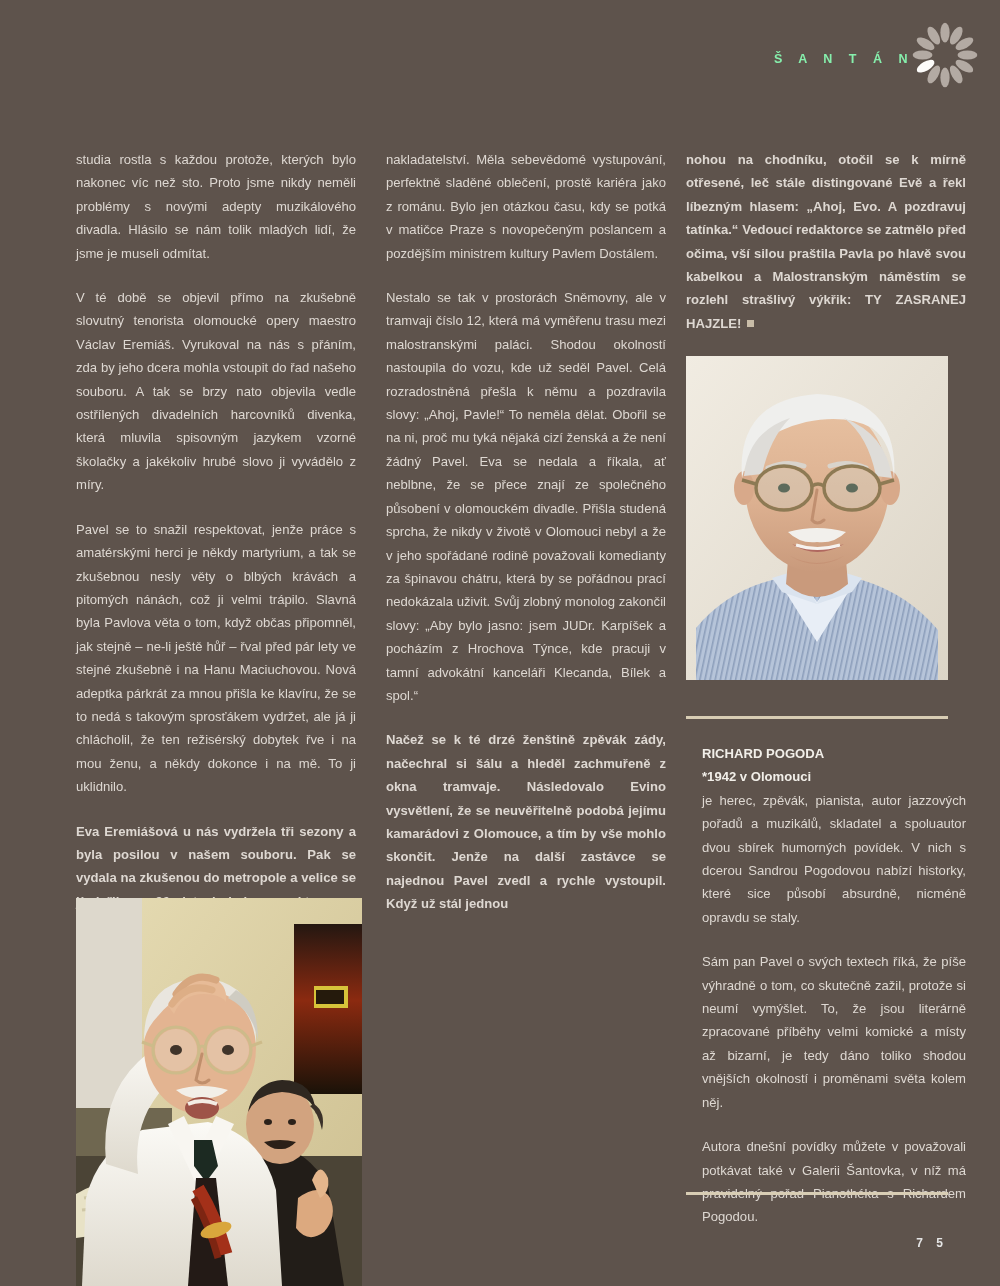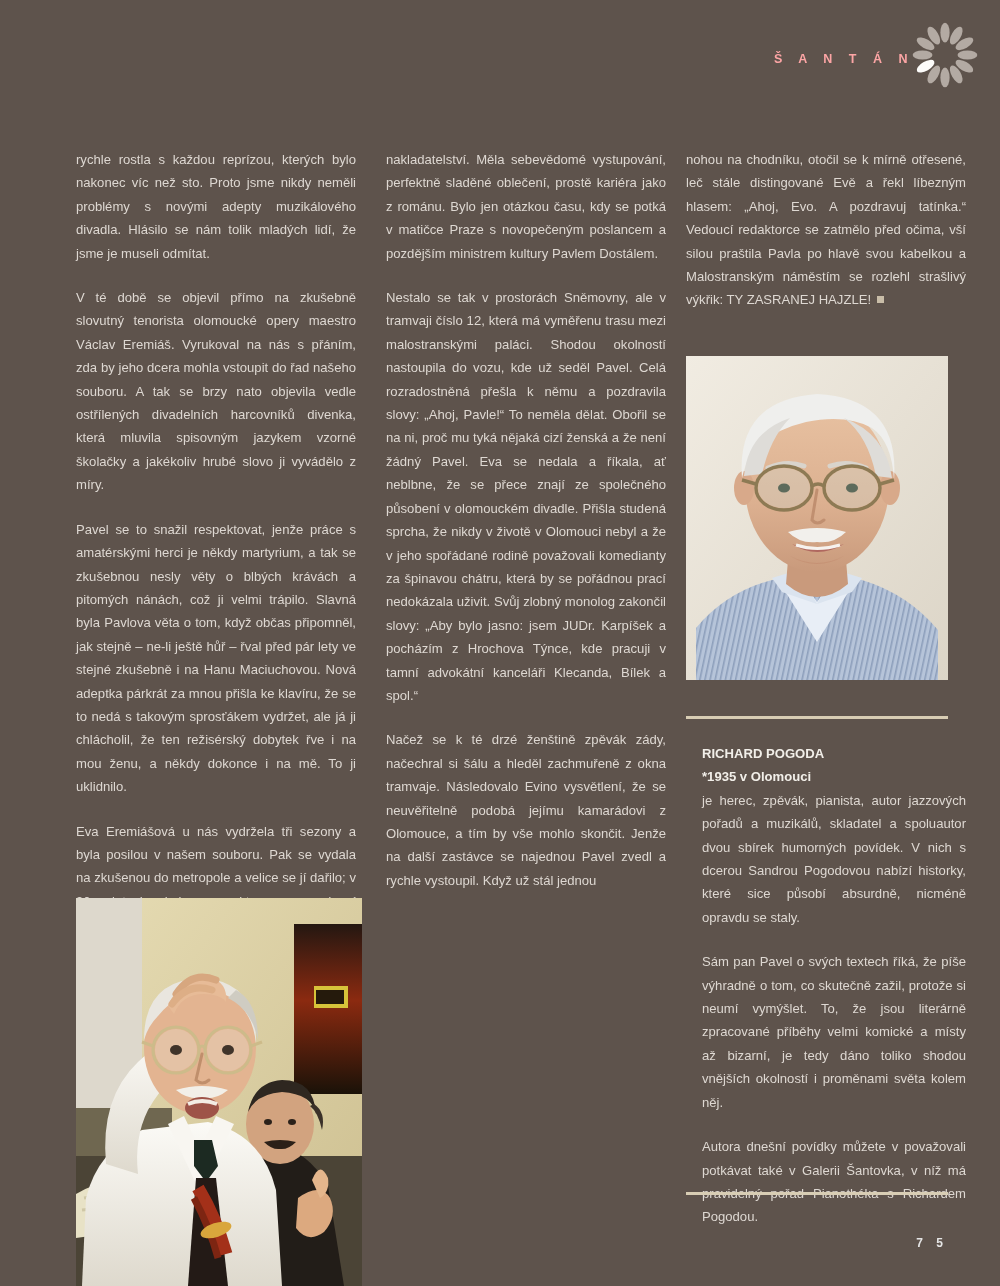--- a/index.html
+++ b/index.html
@@ -23,21 +23,21 @@
   }
 
   
   .masthead {
     position: absolute;
     top: 52px;
     right: 86px;
     font-size: 12.5px;
     font-weight: 700;
     letter-spacing: 6.5px;
-    color: #fca5a5;
+    color: #86efac;
   }
   .logo {
     position: absolute;
     top: 22px;
     right: 22px;
     width: 66px;
     height: 66px;
   }
 
   
@@ -54,21 +54,21 @@
   }
   .col-1 { left: 76px; }
   .col-2 { left: 386px; }
   .col-3 { left: 686px; }
 
   .col p {
     margin: 0 0 21px 0;
     text-align: justify;
     text-justify: inter-word;
   }
-  .col p:last-child { margin-bottom: 0; }
+  .col p:last-child { margin-bottom: 0; font-weight: bold; }
 
   .endmark {
     display: inline-block;
     width: 7px;
     height: 7px;
     background: #c9bda8;
     margin-left: 6px;
     vertical-align: 1px;
   }
 
@@ -154,21 +154,21 @@
       <ellipse cx="50" cy="16" rx="7" ry="15" transform="rotate(180 50 50)"></ellipse>
       <ellipse cx="50" cy="16" rx="7" ry="15" transform="rotate(210 50 50)"></ellipse>
       <ellipse cx="50" cy="16" rx="7" ry="15" transform="rotate(270 50 50)"></ellipse>
       <ellipse cx="50" cy="16" rx="7" ry="15" transform="rotate(300 50 50)"></ellipse>
       <ellipse cx="50" cy="16" rx="7" ry="15" transform="rotate(330 50 50)"></ellipse>
     </g>
     <ellipse cx="50" cy="16" rx="7" ry="15" transform="rotate(240 50 50)" fill="#fdfcfa"></ellipse>
   </svg>
 
   <div class="col col-1">
-    <p>rychle rostla s každou reprízou, kterých bylo nakonec víc než sto. Proto jsme nikdy neměli problémy s novými adepty muzikálového divadla. Hlásilo se nám tolik mladých lidí, že jsme je museli odmítat.</p>
+    <p>studia rostla s každou protože, kterých bylo nakonec víc než sto. Proto jsme nikdy neměli problémy s novými adepty muzikálového divadla. Hlásilo se nám tolik mladých lidí, že jsme je museli odmítat.</p>
     <p>V té době se objevil přímo na zkušebně slovutný tenorista olomoucké opery maestro Václav Eremiáš. Vyrukoval na nás s přáním, zda by jeho dcera mohla vstoupit do řad našeho souboru. A tak se brzy nato objevila vedle ostřílených divadelních harcovníků divenka, která mluvila spisovným jazykem vzorné školačky a jakékoliv hrubé slovo ji vyvádělo z míry.</p>
     <p>Pavel se to snažil respektovat, jenže práce s amatérskými herci je někdy martyrium, a tak se zkušebnou nesly věty o blbých krávách a pitomých nánách, což ji velmi trápilo. Slavná byla Pavlova věta o tom, když občas připomněl, jak stejně – ne-li ještě hůř – řval před pár lety ve stejné zkušebně i na Hanu Maciuchovou. Nová adeptka párkrát za mnou přišla ke klavíru, že se to nedá s takovým sprosťákem vydržet, ale já ji chlácholil, že ten režisérský dobytek řve i na mou ženu, a někdy dokonce i na mě. To ji uklidnilo.</p>
     <p>Eva Eremiášová u nás vydržela tři sezony a byla posilou v našem souboru. Pak se vydala na zkušenou do metropole a velice se jí dařilo; v 90. letech byla respektovanou vedoucí redaktorkou jednoho z největších</p>
   </div>
 
   <div class="col col-2">
     <p>nakladatelství. Měla sebevědomé vystupování, perfektně sladěné oblečení, prostě kariéra jako z románu. Bylo jen otázkou času, kdy se potká v matičce Praze s novopečeným poslancem a pozdějším ministrem kultury Pavlem Dostálem.</p>
     <p>Nestalo se tak v prostorách Sněmovny, ale v tramvaji číslo 12, která má vyměřenu trasu mezi malostranskými paláci. Shodou okolností nastoupila do vozu, kde už seděl Pavel. Celá rozradostněná přešla k němu a pozdravila slovy: „Ahoj, Pavle!“ To neměla dělat. Obořil se na ni, proč mu tyká nějaká cizí ženská a že není žádný Pavel. Eva se nedala a říkala, ať neblbne, že se přece znají ze společného působení v olomouckém divadle. Přišla studená sprcha, že nikdy v životě v Olomouci nebyl a že v jeho spořádané rodině považovali komedianty za špinavou chátru, která by se pořádnou prací nedokázala uživit. Svůj zlobný monolog zakončil slovy: „Aby bylo jasno: jsem JUDr. Karpíšek a pocházím z Hrochova Týnce, kde pracuji v tamní advokátní kanceláři Klecanda, Bílek a spol.“</p>
     <p>Načež se k té drzé ženštině zpěvák zády, načechral si šálu a hleděl zachmuřeně z okna tramvaje. Následovalo Evino vysvětlení, že se neuvěřitelně podobá jejímu kamarádovi z Olomouce, a tím by vše mohlo skončit. Jenže na další zastávce se najednou Pavel zvedl a rychle vystoupil. Když už stál jednou</p>
   </div>
@@ -240,21 +240,21 @@
       <path d="M106 188 Q131 204 158 188 Q131 198 106 188 Z" fill="#b0685f"></path>
       <path d="M110 189 Q131 196 154 189" stroke="#f6f2ee" stroke-width="3" fill="none"></path>
 
       <path d="M104 200 Q131 216 158 200 Q131 214 104 200 Z" fill="#c2886b" opacity="0.5"></path>
     </svg>
   </div>
 
   <div class="rule rule-top"></div>
 
   <div class="bio">
-    <p><span class="bio-name">RICHARD POGODA</span><span class="bio-born">*1935 v Olomouci</span><span>je herec, zpěvák, pianista, autor jazzových pořadů a muzikálů, skladatel a spoluautor dvou sbírek humorných povídek. V nich s dcerou Sandrou Pogodovou nabízí historky, které sice působí absurdně, nicméně opravdu se staly.</span></p>
+    <p><span class="bio-name">RICHARD POGODA</span><span class="bio-born">*1942 v Olomouci</span><span>je herec, zpěvák, pianista, autor jazzových pořadů a muzikálů, skladatel a spoluautor dvou sbírek humorných povídek. V nich s dcerou Sandrou Pogodovou nabízí historky, které sice působí absurdně, nicméně opravdu se staly.</span></p>
     <p>Sám pan Pavel o svých textech říká, že píše výhradně o tom, co skutečně zažil, protože si neumí vymýšlet. To, že jsou literárně zpracované příběhy velmi komické a místy až bizarní, je tedy dáno toliko shodou vnějších okolností i proměnami světa kolem něj.</p>
     <p>Autora dnešní povídky můžete v považovali potkávat také v Galerii Šantovka, v níž má pravidelný pořad Pianothéka s Richardem Pogodou.</p>
   </div>
 
   <div class="rule rule-bottom"></div>
 
   <div class="photo-bottom">
     <svg width="286" height="388" viewBox="0 0 286 388" preserveAspectRatio="xMidYMid slice" aria-hidden="true">
       <defs>
         <linearGradient id="wall" x1="0" y1="0" x2="1" y2="1">

